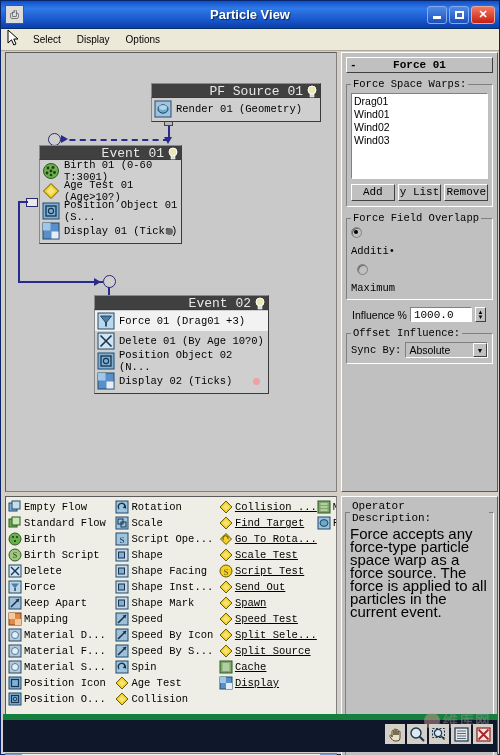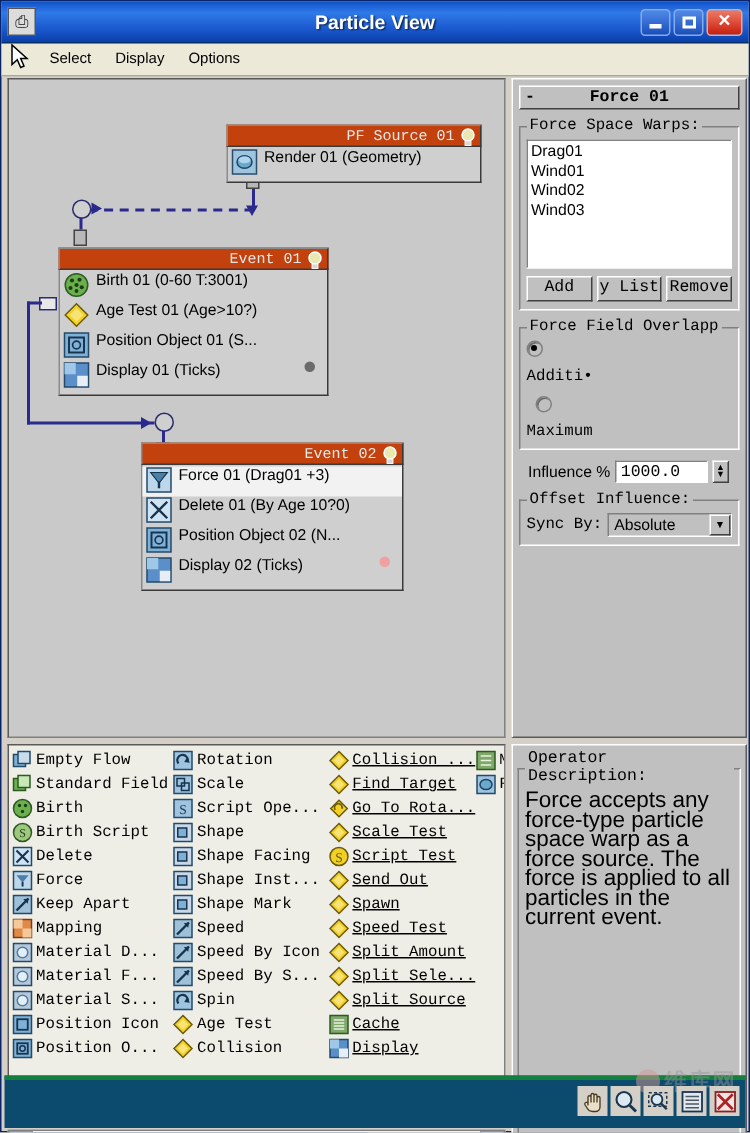--- a/index.html
+++ b/index.html
@@ -73,42 +73,42 @@
   
   #canvas{
     position:absolute;left:3px;top:2px;width:332px;height:440px;
     background:#c9c9c9;
     border:1px solid #808080;
     border-top-color:#5a5a5a;border-left-color:#5a5a5a;
     box-sizing:border-box;overflow:hidden;
   }
   .node{position:absolute;}
   .node-head{
-    background:#c2410c;color:#e8e8e8;
+    background:#404040;color:#e8e8e8;
     font-family:"Liberation Mono", monospace;
-    font-size:10px;
+    font-size:13px;
     height:15px;line-height:15px;
     text-align:right;padding-right:17px;
     border:1px solid #8a8a8a;
     border-right-color:#3a3a3a;border-bottom-color:#3a3a3a;
     box-sizing:border-box;position:relative;
   }
   .bulb{
     position:absolute;right:2px;top:1px;width:12px;height:13px;
   }
   .node-body{
     background:#cfcfcf;
     border:1px solid #8a8a8a;border-top:none;
     border-right-color:#3a3a3a;border-bottom-color:#3a3a3a;
     box-sizing:border-box;
     padding:1px 0 2px 0;
   }
   .row{
-    display:flex;align-items:flex-start;height:20px;
-    font-family:Liberation Sans, sans-serif;
+    display:flex;align-items:center;height:20px;
+    font-family:Liberation Mono, monospace;
     font-size:10.5px;color:#000;
     padding-left:2px;position:relative;
   }
   .row.sel{background:#f2f2f2;}
   .ico{width:18px;height:18px;margin-right:4px;flex:0 0 18px;position:relative;}
   .ico svg{display:block;}
   .dot{
     position:absolute;right:8px;width:7px;height:7px;border-radius:50%;
     background:#6b6b6b;
   }
@@ -266,21 +266,21 @@
   #descpanel fieldset{
     border:1px solid #fff;border-top-color:#808080;border-left-color:#808080;
     margin:0;padding:3px 4px;height:100%;box-sizing:border-box;
   }
   #descpanel legend{font-family:"Liberation Mono", monospace;font-size:11px;}
   #desc-text{font-family:"Liberation Sans", sans-serif;font-size:15px;line-height:13px;color:#000;}
 
   
   #bottombar{
     position:absolute;left:1px;right:1px;bottom:1px;height:32px;
-    background:#0c4a6e;border-top:3px solid #15803d;
+    background:#0f172a;border-top:6px solid #15803d;
   }
   #navtools{
     position:absolute;right:4px;top:4px;display:flex;gap:2px;align-items:center;
   }
   .navtool{
     width:20px;height:20px;background:#d4d0c8;
     display:flex;align-items:center;justify-content:center;
     box-sizing:border-box;
   }
   #watermark{
@@ -365,21 +365,21 @@
                 <rect x="1" y="1" width="16" height="16" fill="#9fc4e0" stroke="#2a4d6e"></rect>
                 <ellipse cx="9" cy="9" rx="5" ry="4.2" fill="#6aa8cc" stroke="#1d4463"></ellipse>
                 <ellipse cx="9" cy="7.5" rx="4" ry="2.4" fill="#bfe0f2" opacity=".8"></ellipse>
               </svg>
             </span>
             <span>Render 01  (Geometry)</span>
           </div>
         </div>
       </div>
 
-      <div class="node" style="left:33px;top:112px;width:180px;border-radius:22px;">
+      <div class="node" style="left:33px;top:92px;width:143px;border-radius:22px;">
         <div class="node-head">
           <span>Event 01</span>
           <svg class="bulb" viewBox="0 0 12 13">
             <circle cx="6" cy="5" r="4" fill="#e8e8b0" stroke="#fff" stroke-width="1"></circle>
             <rect x="4" y="9" width="4" height="3" fill="#d8d8d8" stroke="#fff" stroke-width=".6"></rect>
           </svg>
         </div>
         <div class="node-body">
 
           <div class="row">
@@ -559,21 +559,21 @@
               </span>
               <span>Empty Flow</span>
             </div>
           <div class="ditem">
               <span class="ico">
                 <svg width="14" height="14" viewBox="0 0 14 14">
                   <rect x="1" y="3" width="8" height="8" fill="#6ab04c" stroke="#2d5a22"></rect>
                   <rect x="4" y="1" width="8" height="8" fill="#c8e8b8" stroke="#2d5a22"></rect>
                 </svg>
               </span>
-              <span>Standard Field</span>
+              <span>Standard Flow</span>
             </div>
           <div class="ditem">
               <span class="ico">
                 <svg width="14" height="14" viewBox="0 0 14 14">
                   <circle cx="7" cy="7" r="6" fill="#6ab04c" stroke="#2d5a22"></circle>
                   <circle cx="5" cy="5" r="1.1" fill="#1e3d16"></circle>
                   <circle cx="9" cy="5" r="1.1" fill="#1e3d16"></circle>
                   <circle cx="7" cy="9" r="1.1" fill="#1e3d16"></circle>
                 </svg>
               </span>
@@ -866,29 +866,20 @@
               <span>Spawn</span>
             </div>
           <div class="ditem">
               <span class="ico">
                 <svg width="14" height="14" viewBox="0 0 14 14">
                   <polygon points="7,1 13,7 7,13 1,7" fill="#f2d024" stroke="#6b5a08"></polygon>
                   <polygon points="7,3.5 10.5,7 7,10.5 3.5,7" fill="#fbec9a" opacity=".7"></polygon>
                 </svg>
               </span>
               <span>Speed Test</span>
-            </div>
-          <div class="ditem">
-              <span class="ico">
-                <svg width="14" height="14" viewBox="0 0 14 14">
-                  <polygon points="7,1 13,7 7,13 1,7" fill="#f2d024" stroke="#6b5a08"></polygon>
-                  <polygon points="7,3.5 10.5,7 7,10.5 3.5,7" fill="#fbec9a" opacity=".7"></polygon>
-                </svg>
-              </span>
-              <span>Split Amount</span>
             </div>
           <div class="ditem">
               <span class="ico">
                 <svg width="14" height="14" viewBox="0 0 14 14">
                   <polygon points="7,1 13,7 7,13 1,7" fill="#f2d024" stroke="#6b5a08"></polygon>
                   <polygon points="7,3.5 10.5,7 7,10.5 3.5,7" fill="#fbec9a" opacity=".7"></polygon>
                 </svg>
               </span>
               <span>Split Sele...</span>
             </div>

